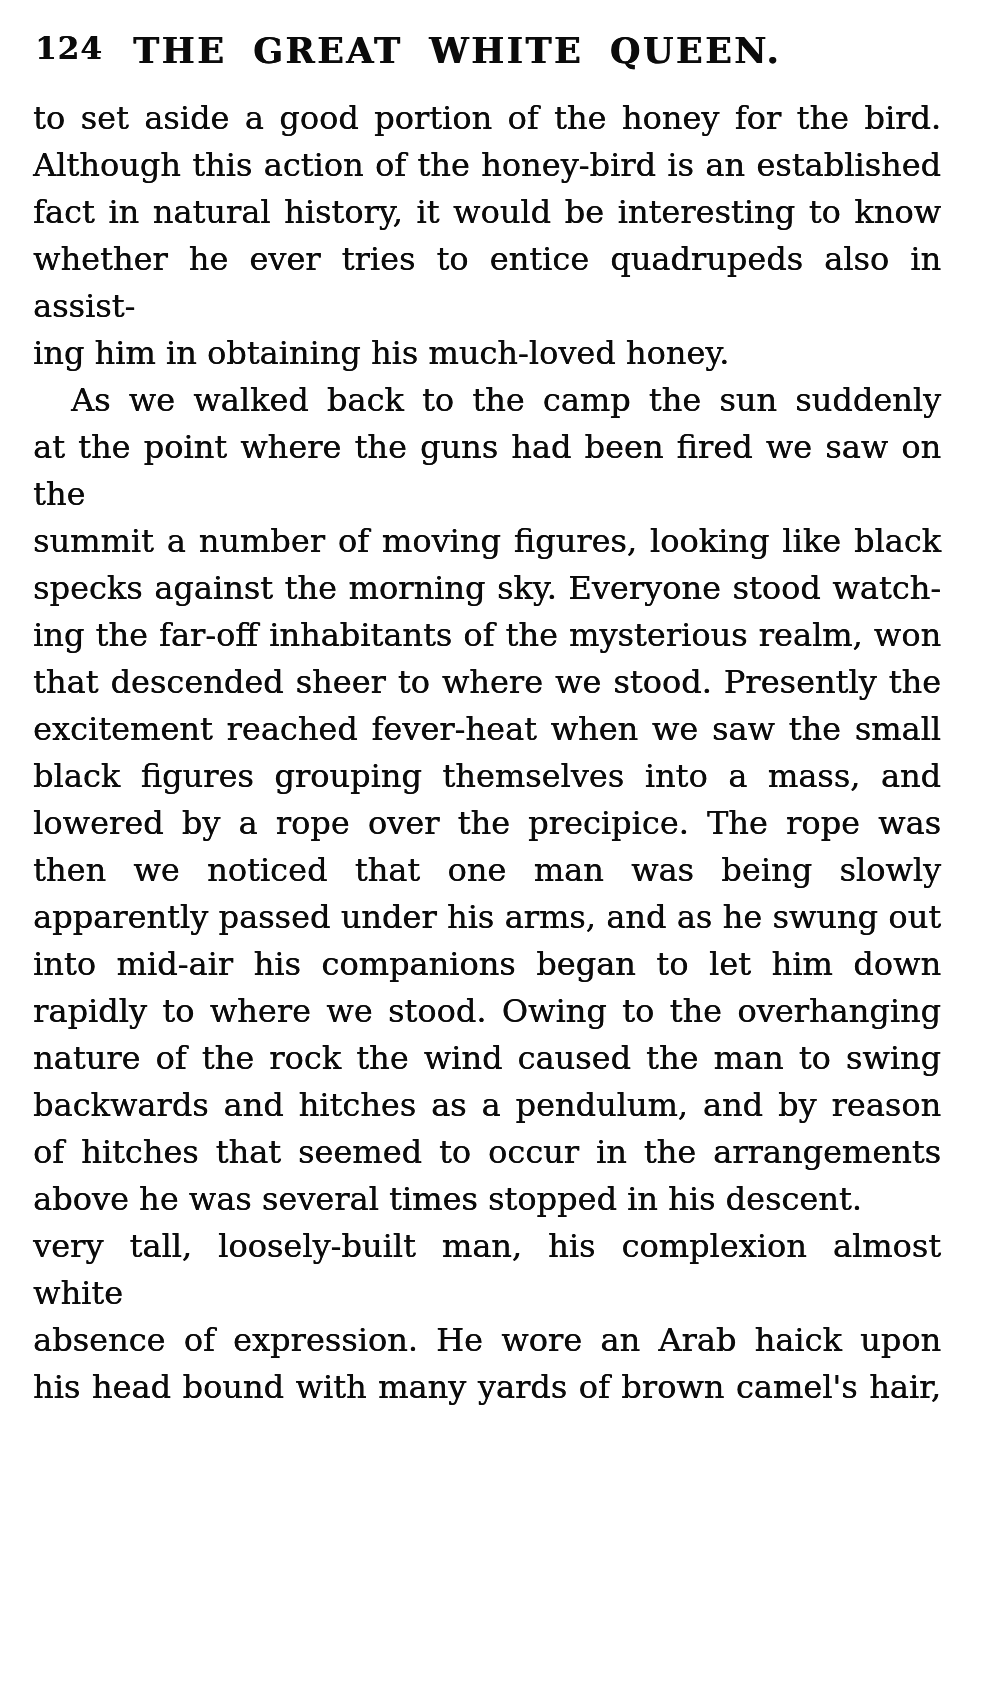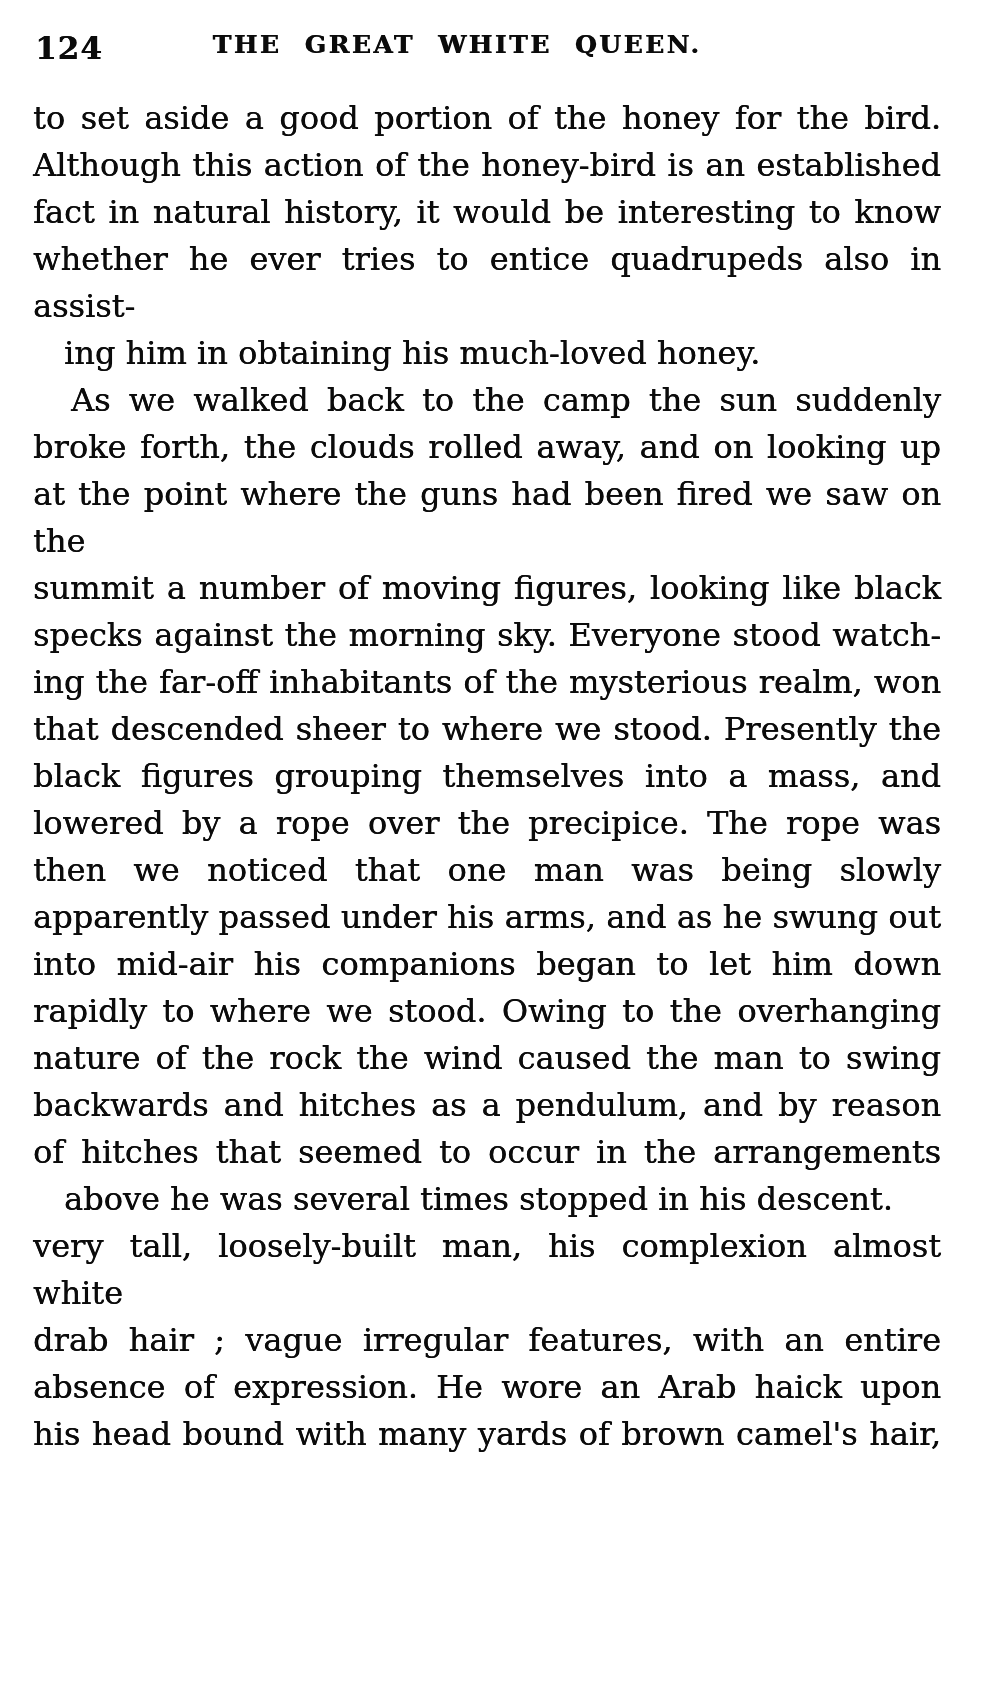--- a/index.html
+++ b/index.html
@@ -31,21 +31,21 @@
     font-size: 31px;
     letter-spacing: 1px;
     text-shadow: 0.5px 0 0 currentColor;
   }
   .running-title {
     position: absolute;
     left: 0;
     right: 60px;
     top: 2px;
     text-align: center;
-    font-size: 25px;
+    font-size: 35px;
     letter-spacing: 2.5px;
     word-spacing: 12px;
     text-shadow: 0.6px 0 0 currentColor;
   }
   .body-text {
     position: absolute;
     top: 95px;
     left: 33px;
     width: 908px;
     font-size: 32px;
@@ -53,21 +53,20 @@
     text-shadow: 0.35px 0 0 currentColor;
   }
   .ln {
     text-align: justify;
     text-align-last: justify;
     white-space: normal;
   }
   .ln-last {
     text-align: center;
     text-align-last: left;
-    margin-left: 31px;
   }
   .indent {
     text-indent: 38px;
   }
 </style>
 </head>
 <body>
 
 <div class="page">
 
@@ -81,40 +80,39 @@
     <div>
       <div class="ln">to set aside a good portion of the honey for the bird.</div>
       <div class="ln">Although this action of the honey-bird is an established</div>
       <div class="ln">fact in natural history, it would be interesting to know</div>
       <div class="ln">whether he ever tries to entice quadrupeds also in assist-</div>
       <div class="ln ln-last">ing him in obtaining his much-loved honey.</div>
     </div>
 
     <div>
       <div class="ln indent">As we walked back to the camp the sun suddenly</div>
-      <div class="ln">broke forth, the clouds rolled away, and on looking up</div>
       <div class="ln">at the point where the guns had been fired we saw on the</div>
       <div class="ln">summit a number of moving figures, looking like black</div>
       <div class="ln">specks against the morning sky. Everyone stood watch-</div>
       <div class="ln">ing the far-off inhabitants of the mysterious realm, won</div>
       <div class="ln">that descended sheer to where we stood. Presently the</div>
+      <div class="ln">excitement reached fever-heat when we saw the small</div>
       <div class="ln">black figures grouping themselves into a mass, and</div>
       <div class="ln">lowered by a rope over the precipice. The rope was</div>
       <div class="ln">then we noticed that one man was being slowly</div>
       <div class="ln">apparently passed under his arms, and as he swung out</div>
       <div class="ln">into mid-air his companions began to let him down</div>
       <div class="ln">rapidly to where we stood. Owing to the overhanging</div>
       <div class="ln">nature of the rock the wind caused the man to swing</div>
       <div class="ln">backwards and hitches as a pendulum, and by reason</div>
       <div class="ln">of hitches that seemed to occur in the arrangements</div>
       <div class="ln ln-last">above he was several times stopped in his descent.</div>
     </div>
 
     <div>
       <div class="ln">very tall, loosely-built man, his complexion almost white</div>
-      <div class="ln">drab hair ; vague irregular features, with an entire</div>
       <div class="ln">absence of expression. He wore an Arab haick upon</div>
       <div class="ln">his head bound with many yards of brown camel's hair,</div>
 
     </div>
 
   </div>
 </div>
 
 </body></html>

